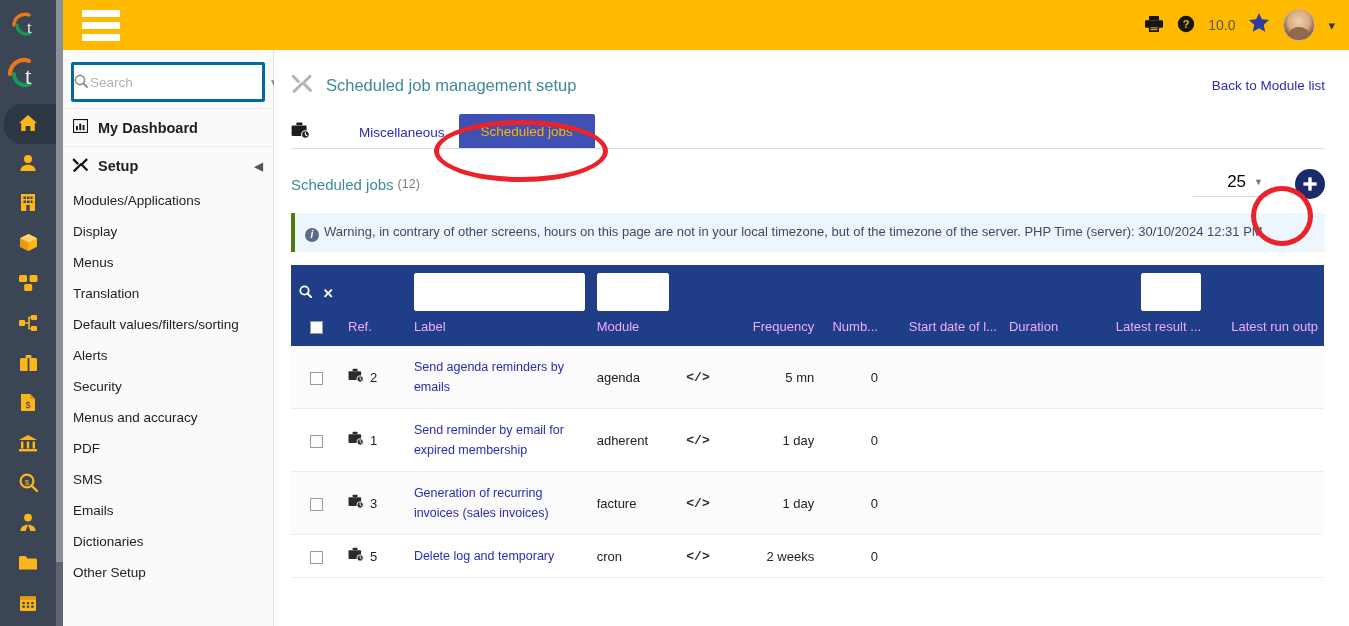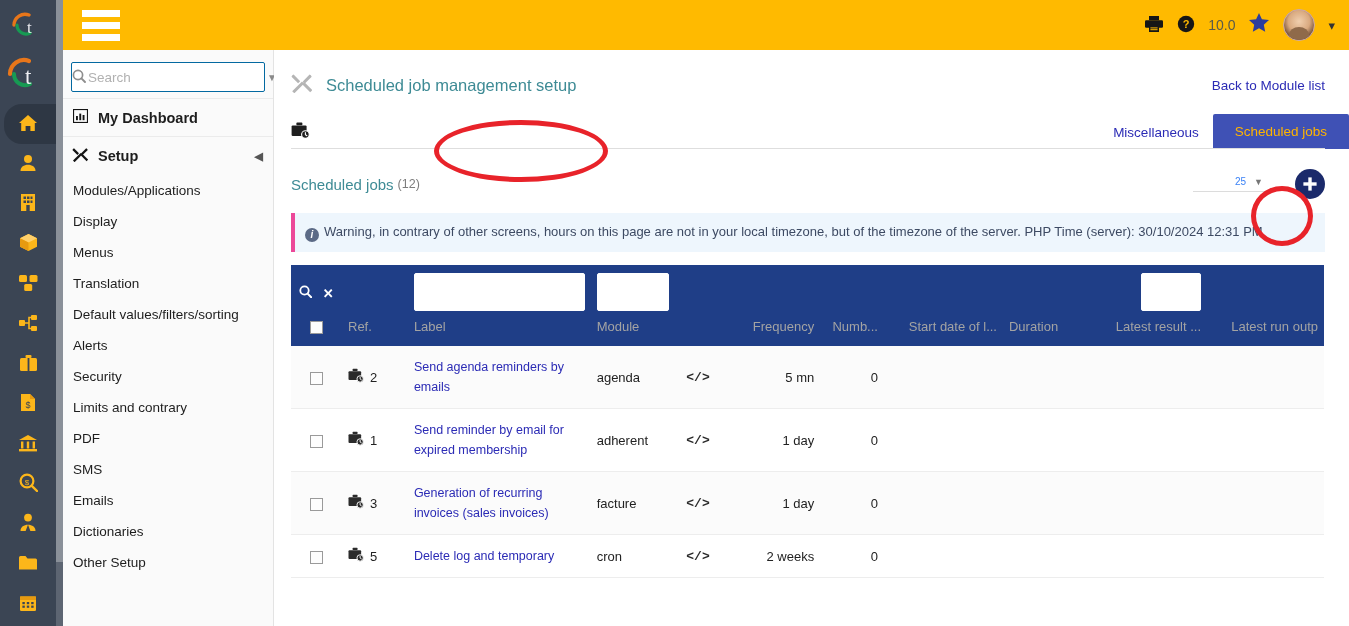--- a/index.html
+++ b/index.html
@@ -68,22 +68,22 @@
   }
   .tb-caret { font-size: 13px; color:#333; }
 
   
   .menu-panel {
     position: absolute; left: 63px; top: 50px; width: 211px; height: 576px;
     background: #fafafa; border-right: 1px solid #e3e3e3;
   }
   .search-wrap { padding: 12px 8px 6px 8px; }
   .search-box {
-    display: flex; align-items: center; height: 30px;
-    border: 1px solid #0369a1; background: #fff; border-radius: 2px;
+    display: flex; align-items: center; height: 40px;
+    border: 3px solid #0369a1; background: #fff; border-radius: 2px;
   }
   .search-box .s-icon { width: 28px; text-align: center; color: #9a9a9a; font-size: 13px; }
   .search-box input {
     flex: 1; border: 0; outline: none; font-size: 13.5px; color: #555;
     font-family: "Liberation Sans", sans-serif; background: transparent;
   }
   .search-box input::placeholder { color: #b1b1b1; }
   .search-box .s-caret { width: 22px; text-align: center; color: #8a8a8a; font-size: 10px; }
 
   .menu-head {
@@ -101,21 +101,21 @@
   
   .content {
     position: absolute; left: 274px; top: 50px; right: 0; bottom: 0;
     background: #fff; overflow: hidden;
   }
   .page-head { display: flex; align-items: center; padding: 22px 24px 0 17px; }
   .page-head .ph-icon { font-size: 19px; color: #b3b3b3; margin-right: 14px; margin-top: 1px; }
   .page-title { font-size: 16.5px; color: #3e8b95; }
   .back-link { margin-left: auto; font-size: 13.5px; color: #2b2bb5; cursor: pointer; }
 
-  .tabs-row { display: flex; align-items: center; padding: 16px 0 0 17px; position: relative; justify-content: space-between; }
+  .tabs-row { display: flex; align-items: center; padding: 16px 0 0 17px; position: relative; }
   .tabs-icon { font-size: 15px; color: #222; width: 24px; }
   .tabs { display: flex; align-items: flex-end; margin-left: 30px; }
   .tab {
     padding: 9px 14px; font-size: 13.5px; color: #2b2bb5; cursor: pointer;
   }
   .tab.active {
     background: #3f51b5; color: #ffb400; padding: 10px 22px;
     border-radius: 2px 2px 0 0;
   }
   .tabs-underline {
@@ -123,46 +123,46 @@
   }
 
   .list-head { display: flex; align-items: center; padding: 20px 24px 0 17px; }
   .list-title { font-size: 15px; color: #3e8b95; }
   .list-count { font-size: 12.5px; color: #7d7d7d; margin-left: 4px; }
   .per-page {
     margin-left: auto; display: flex; align-items: center; gap: 8px;
     border-bottom: 1px solid #dcdcdc; padding: 0 6px 4px 6px; min-width: 76px;
     justify-content: flex-end;
   }
-  .per-page .pp-val { font-size: 10px; color: #3b82f6; }
+  .per-page .pp-val { font-size: 17px; color: #000000; }
   .per-page .pp-caret { font-size: 9px; color: #777; }
   .add-btn {
     margin-left: 26px; width: 30px; height: 30px; border-radius: 50%;
     background: #1b2a6b; color: #fff; display: flex; align-items: center;
     justify-content: center; font-size: 21px; line-height: 1; cursor: pointer;
     font-weight: bold;
   }
 
   .warn {
-    margin: 14px 24px 0 17px; background: #eef6fd; border-left: 4px solid #ec4899;
+    margin: 14px 24px 0 17px; background: #eef6fd; border-left: 4px solid #4d7c0f;
     padding: 9px 12px 10px 10px; font-size: 13px; color: #3d4a63; line-height: 20px;
   }
   .warn .w-icon {
     display: inline-block; width: 14px; height: 14px; border-radius: 50%;
     background: #5b6a86; color: #fff; font-size: 10px; text-align: center;
     line-height: 14px; font-style: italic; font-weight: bold; margin-right: 5px;
     vertical-align: -2px;
   }
 
   
   .tbl-wrap { margin: 13px 0 0 17px; width: 1033px; }
   table.jobs { border-collapse: collapse; width: 100%; table-layout: fixed; }
   table.jobs thead tr.filters td { background: #1f3e87; padding: 8px 6px 4px 6px; vertical-align: top; }
   table.jobs thead tr.titles th {
-    background: #1f3e87; color: #a3a3a3; font-size: 13px; font-weight: normal;
+    background: #1f3e87; color: #f0abfc; font-size: 13px; font-weight: normal;
     padding: 4px 6px 12px 6px; text-align: left; white-space: nowrap;
     overflow: hidden; text-overflow: ellipsis;
   }
   .filter-input {
     width: 100%; height: 38px; background: #fff; border: 1px solid #fff; border-radius: 2px;
   }
   .srch-icons { color: #fff; font-size: 13px; padding-top: 12px; white-space: nowrap; }
   .srch-icons .x { margin-left: 7px; font-weight: bold; }
   .chk {
     width: 13px; height: 13px; border: 1px solid #9a9a9a; background: #fdfdfd;
@@ -430,21 +430,21 @@
     </div>
 
     <div>
       <div class="menu-link">Modules/Applications</div>
       <div class="menu-link">Display</div>
       <div class="menu-link">Menus</div>
       <div class="menu-link">Translation</div>
       <div class="menu-link">Default values/filters/sorting</div>
       <div class="menu-link">Alerts</div>
       <div class="menu-link">Security</div>
-      <div class="menu-link">Limits and contrary</div>
+      <div class="menu-link">Menus and accuracy</div>
       <div class="menu-link">PDF</div>
       <div class="menu-link">SMS</div>
       <div class="menu-link">Emails</div>
       <div class="menu-link">Dictionaries</div>
       <div class="menu-link">Other Setup</div>
     </div>
 
   </div>
 
   <div class="content">

